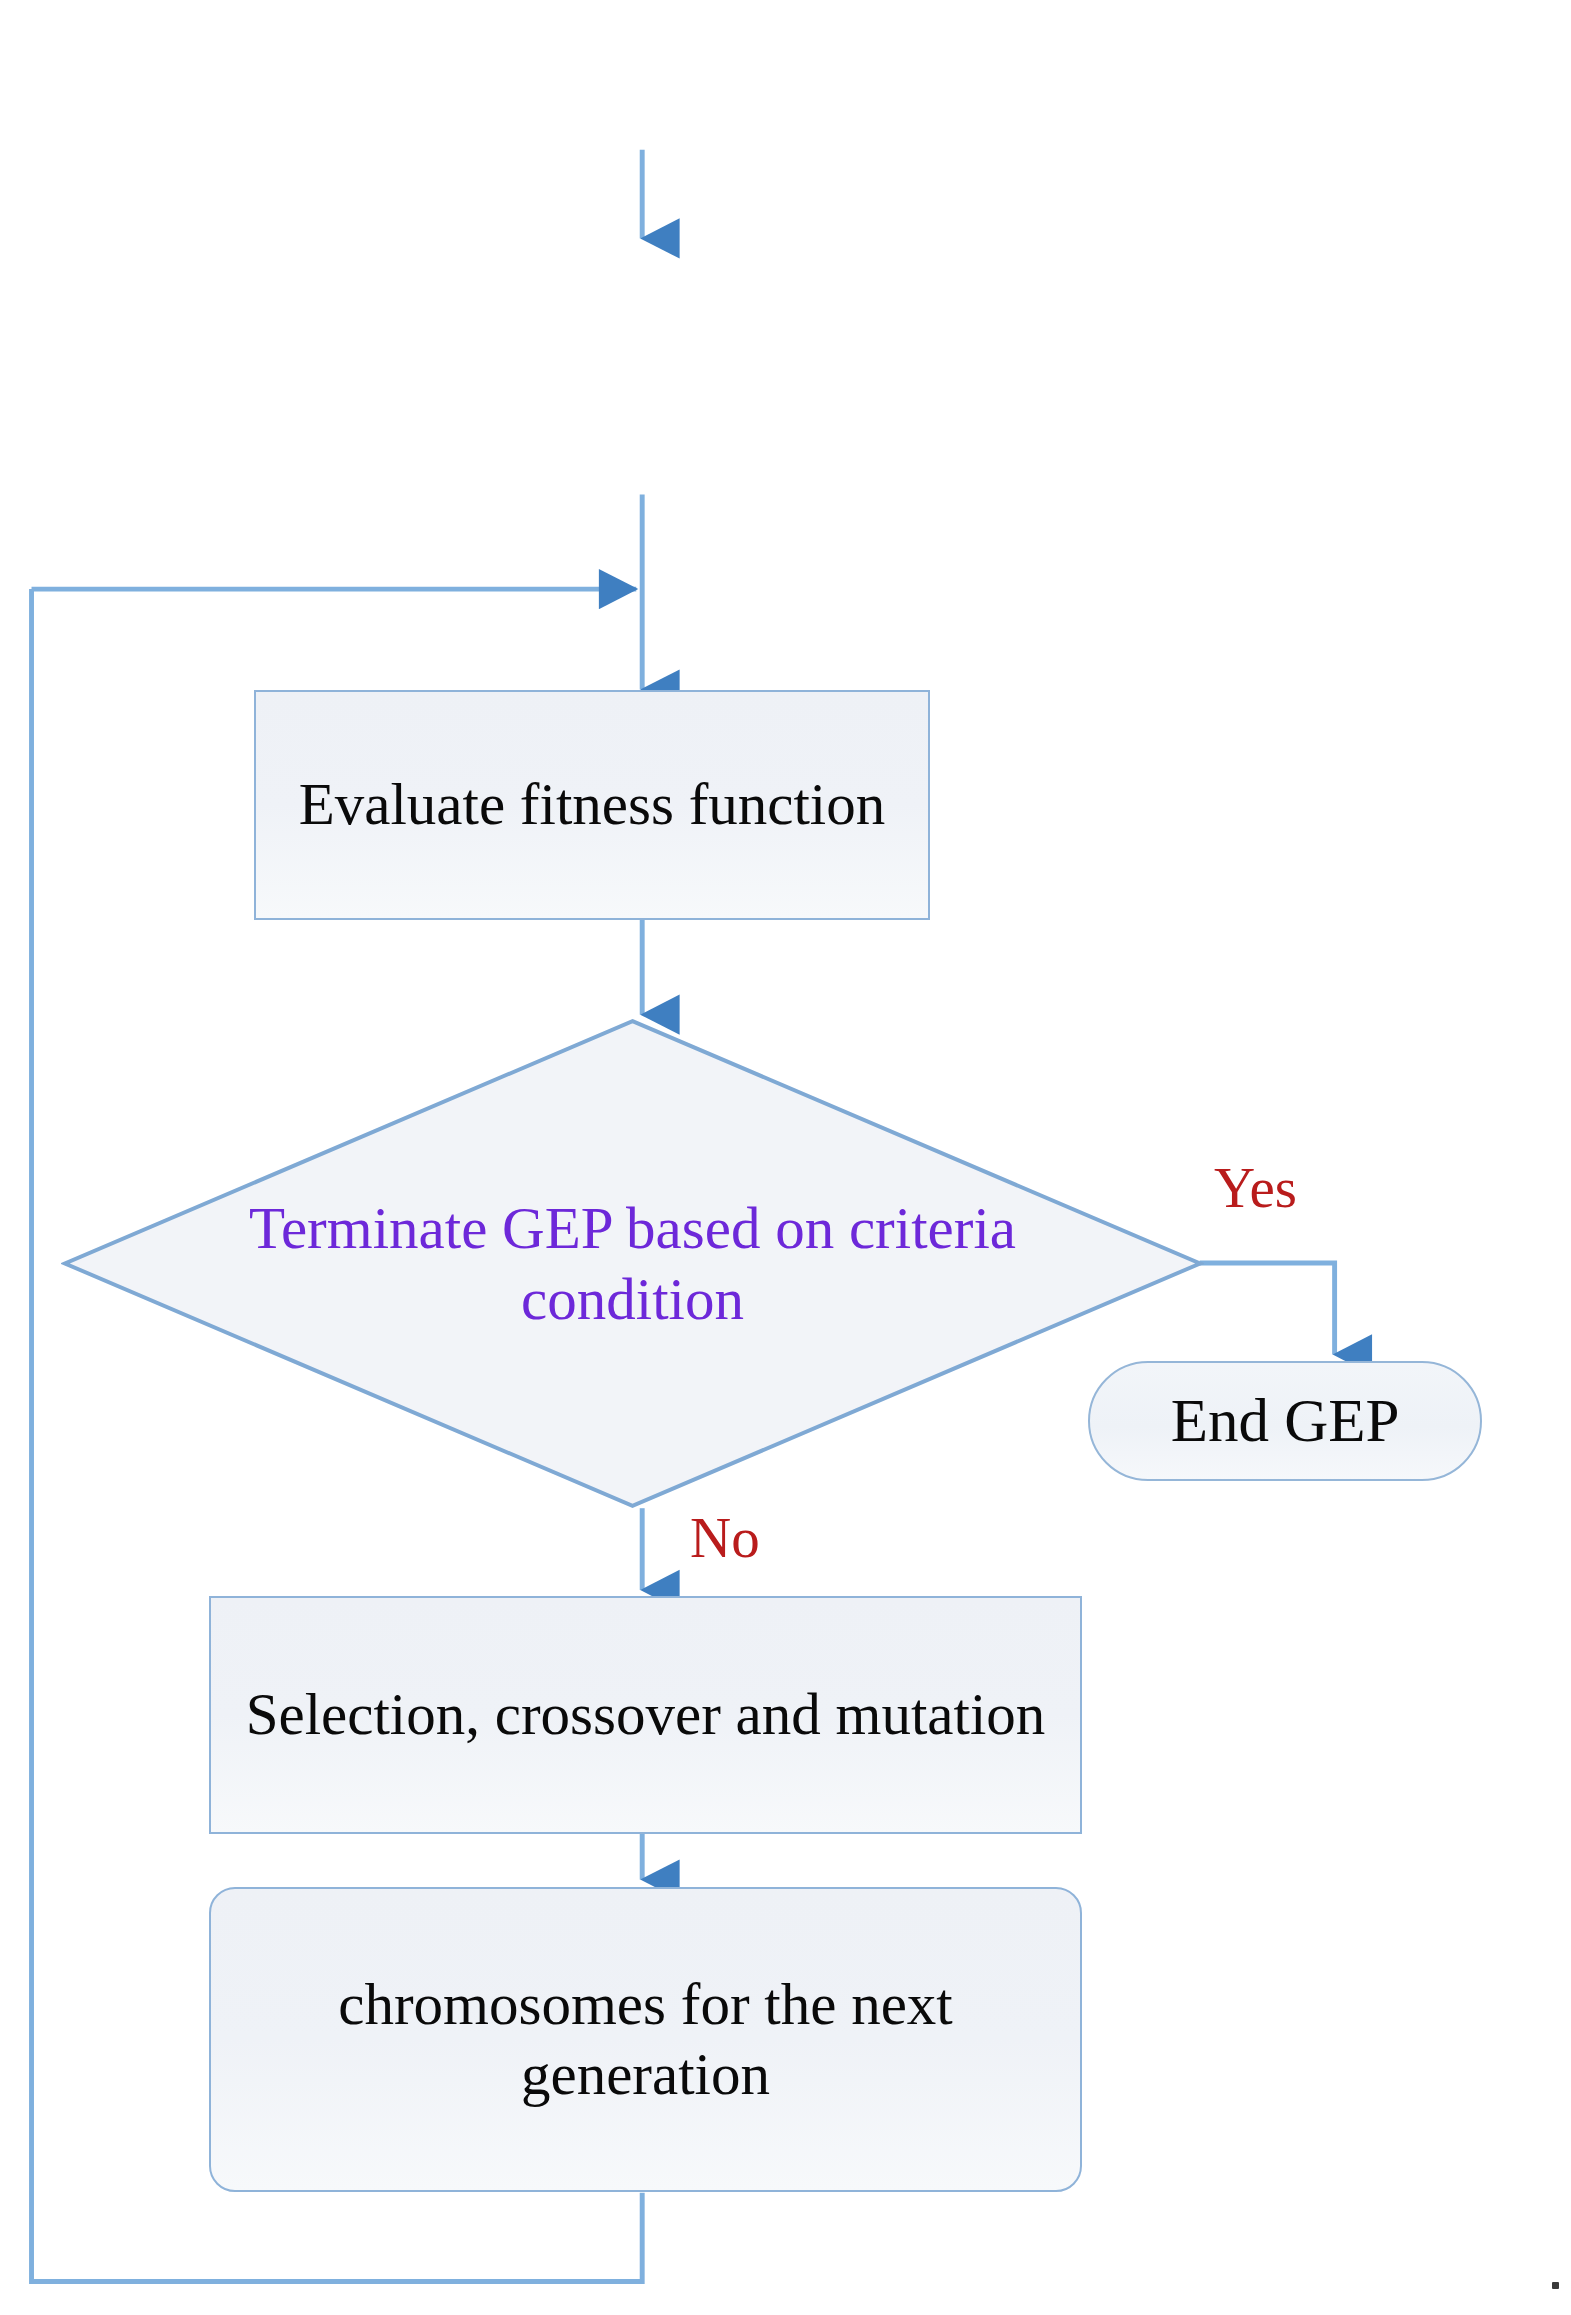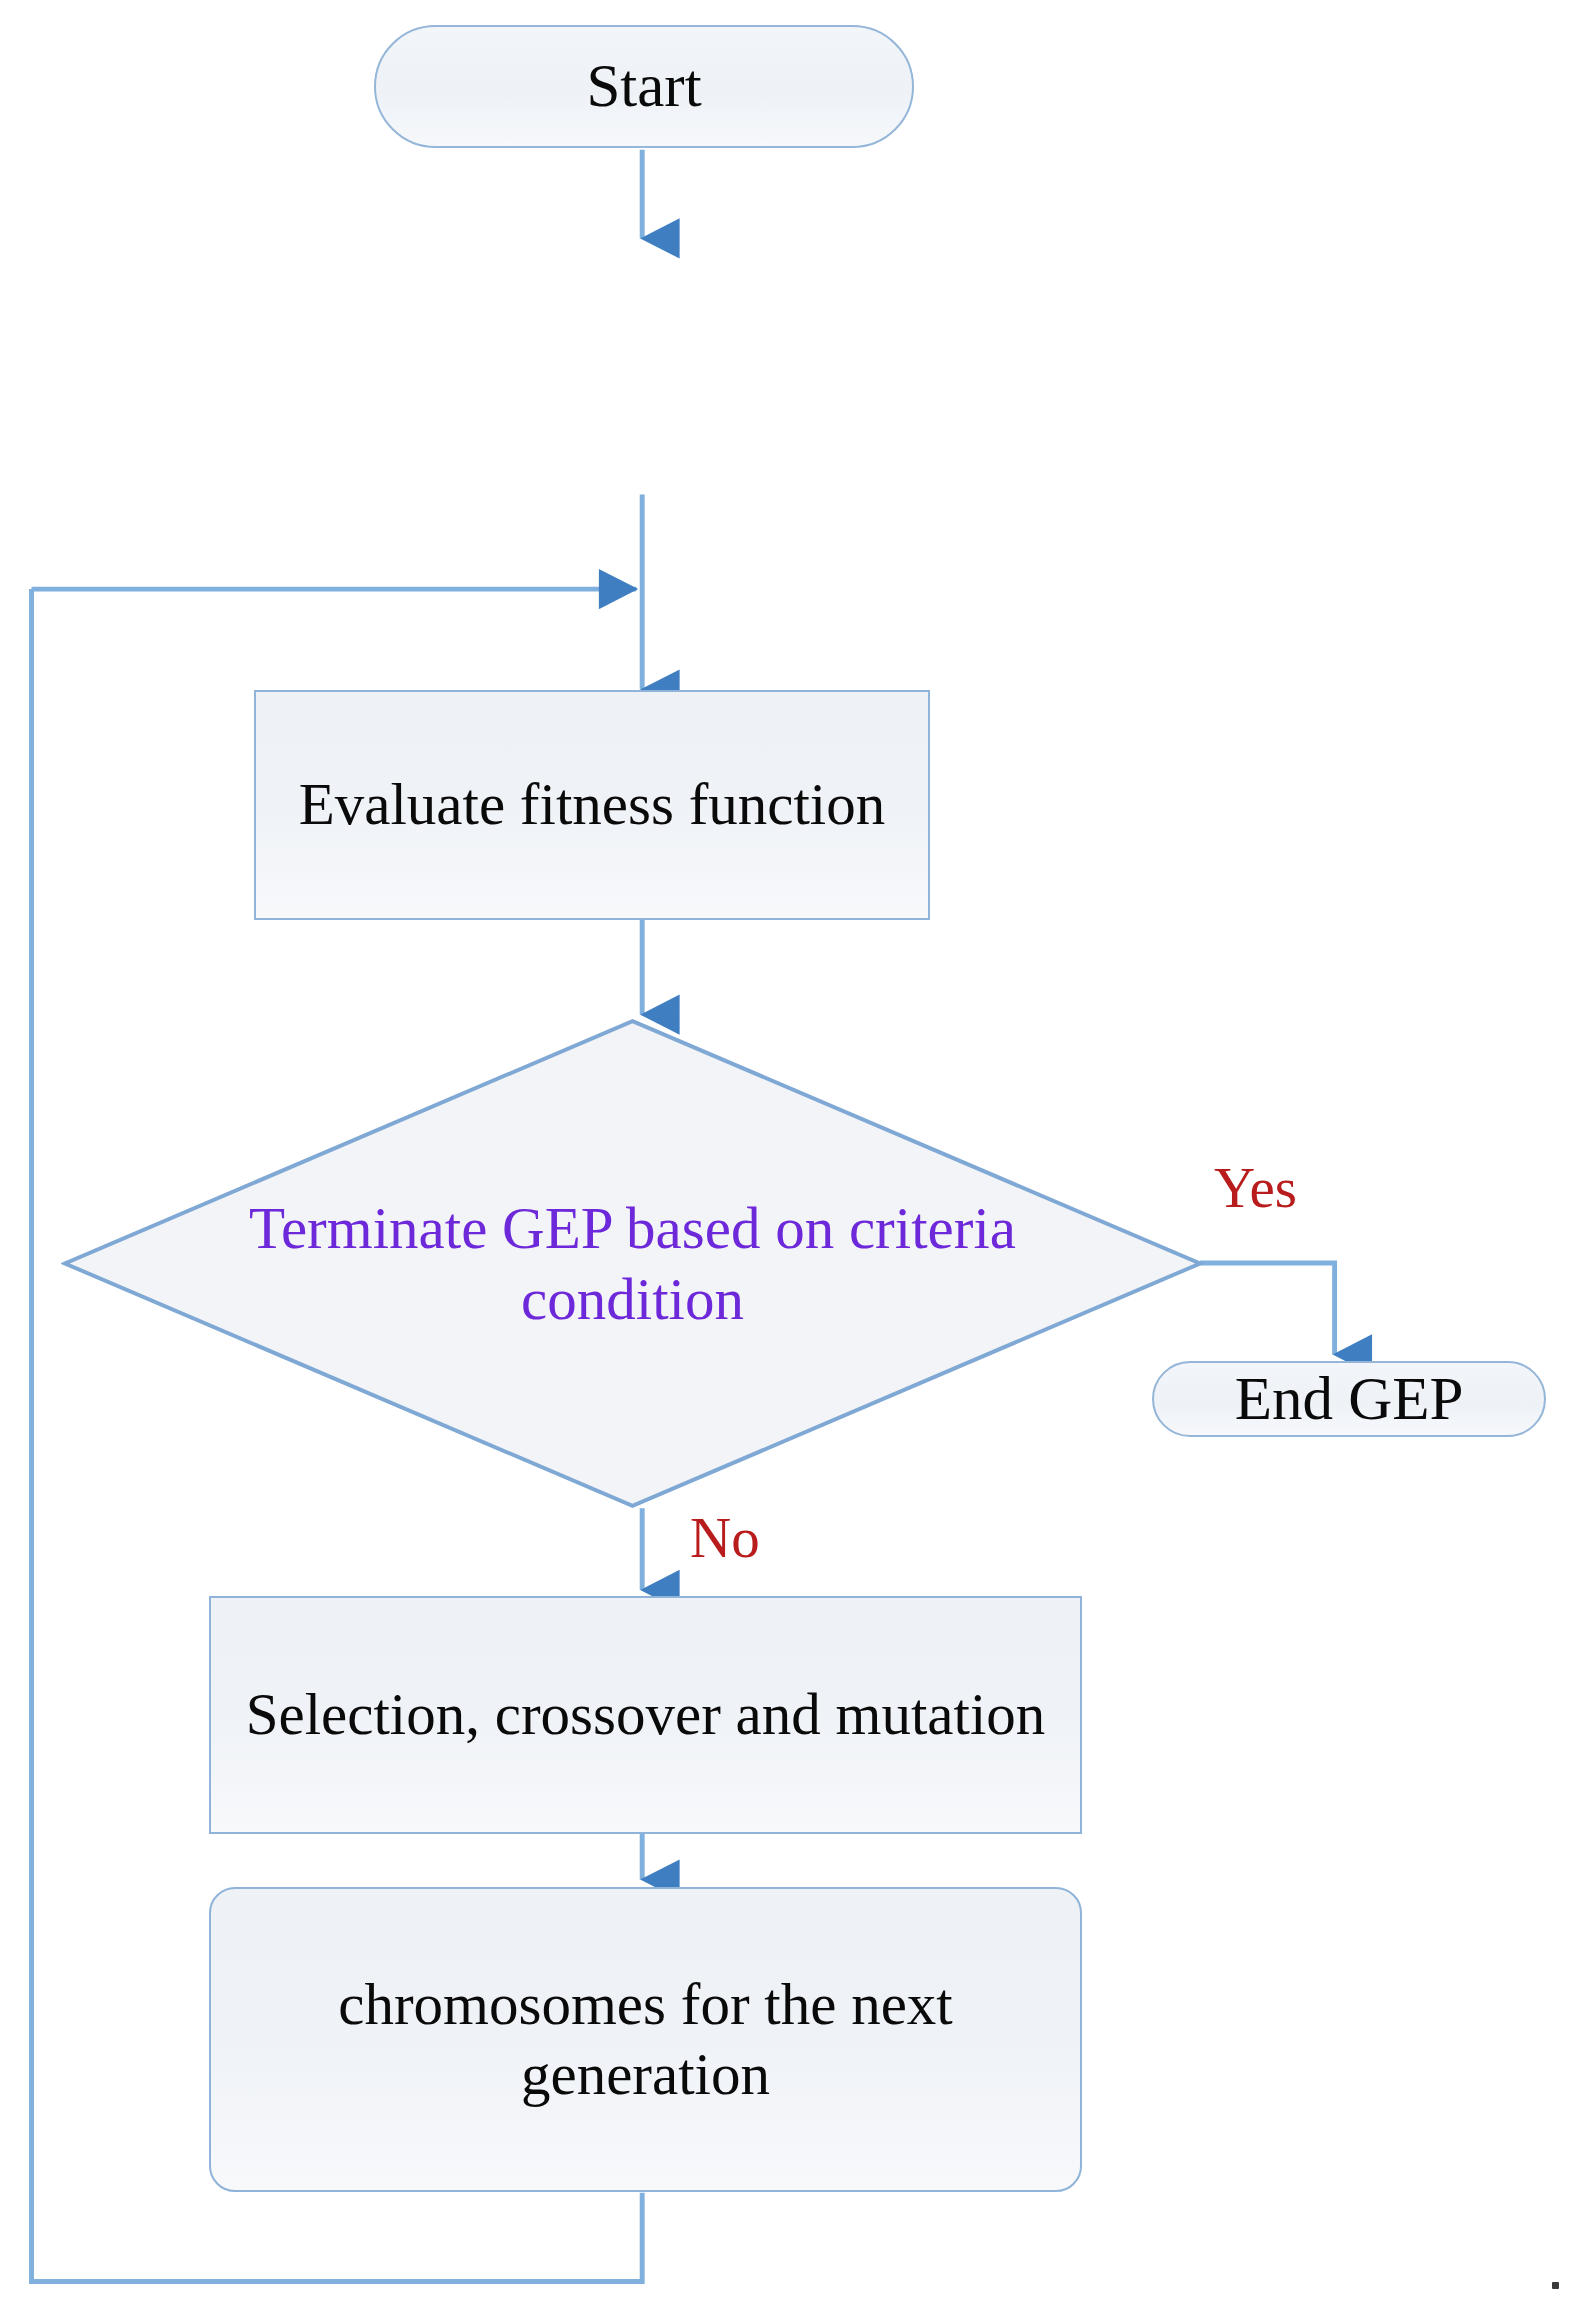--- a/index.html
+++ b/index.html
@@ -110,39 +110,36 @@
       <path d="M652,1531 L652,1614" marker-end="url(#arrowDown)"></path>
 
       <path d="M652,1822 L652,1908" marker-end="url(#arrowDown)"></path>
 
       <path d="M652,2226 L652,2316 L32,2316 L32,598"></path>
 
       <path d="M32,598 L646,598" marker-end="url(#arrowRight)"></path>
     </g>
   </svg>
 
-  <div class="node terminal" style="left:374px; top:24.6px; width:540px; height:123px;">
-    <span class="label">Start</span>
-  </div>
 
 
   <div class="node process" style="left:254px; top:690px; width:676px; height:230px;">
     <span class="label">Evaluate fitness function</span>
   </div>
 
   <div class="decision-wrap" style="left:61px; top:1017px; width:1143px; height:493px;">
     <svg width="1143" height="493" viewBox="0 0 1160 500" aria-hidden="true" style="position:absolute; left:0; top:0;">
       <polygon points="580,4 1156,250 580,496 4,250" fill="#f2f4f8" stroke="#7fa9d4" stroke-width="4"></polygon>
     </svg>
     <div class="dtext" style="padding:0 167px; box-sizing:border-box;">Terminate GEP based on criteria condition</div>
   </div>
 
   <div class="edge-label" style="left:1214px; top:1155px;">Yes</div>
 
-  <div class="node terminal" style="left:1152px; top:1361px; width:394px; height:76px;">
+  <div class="node terminal" style="left:1088px; top:1361px; width:394px; height:120px;">
     <span class="label">End GEP</span>
   </div>
 
   <div class="edge-label" style="left:690px; top:1505px;">No</div>
 
   <div class="node process" style="left:209px; top:1596px; width:873px; height:238px;">
     <span class="label">Selection, crossover and mutation</span>
   </div>
 
   <div class="node process" style="left:209px; top:1887px; width:873px; height:305px;border-radius:26px;">

